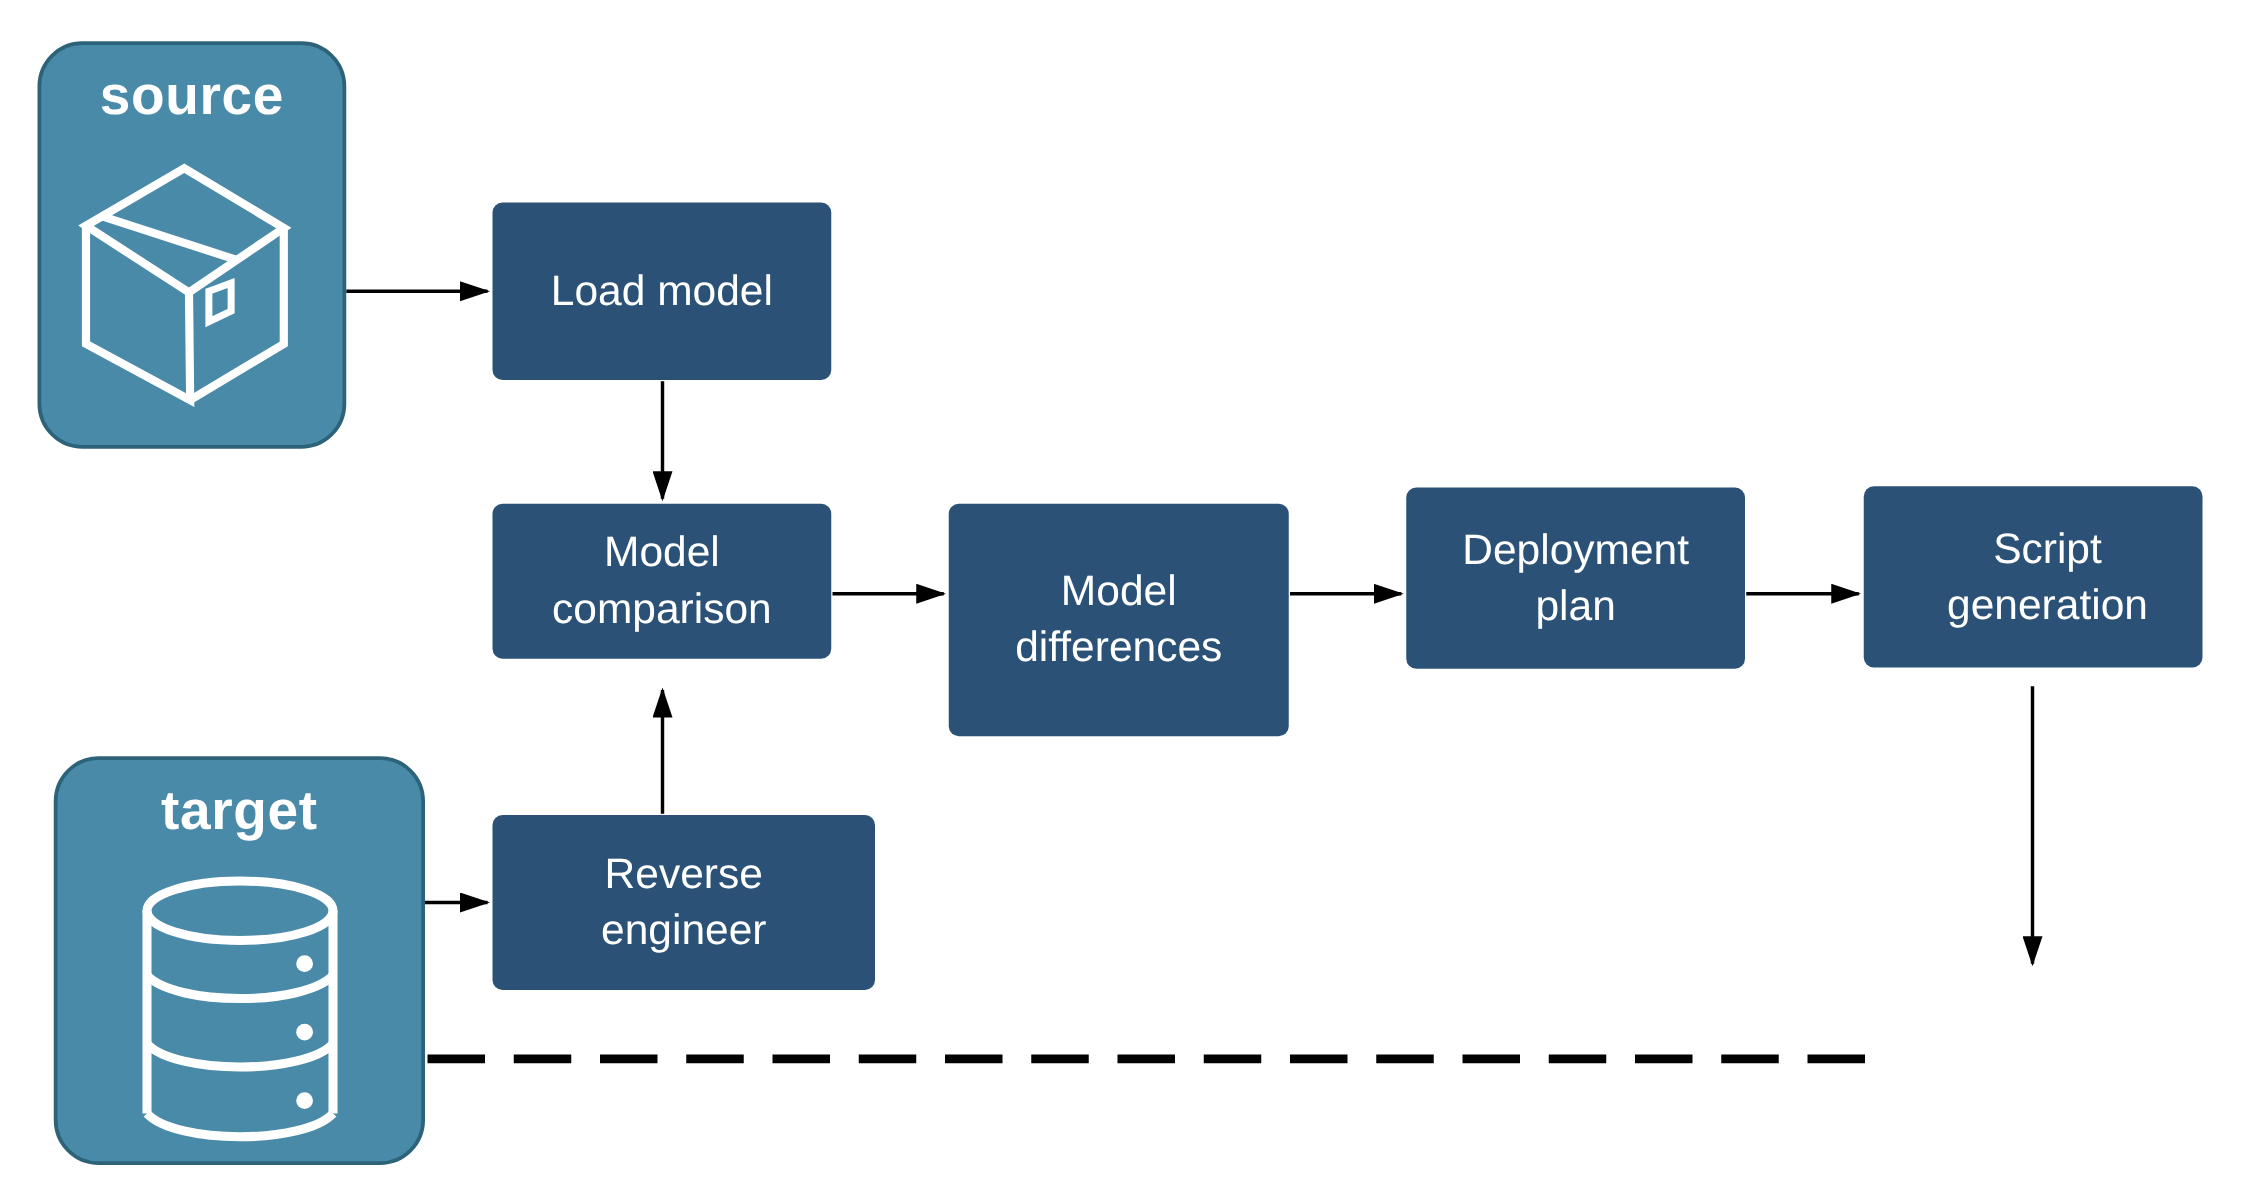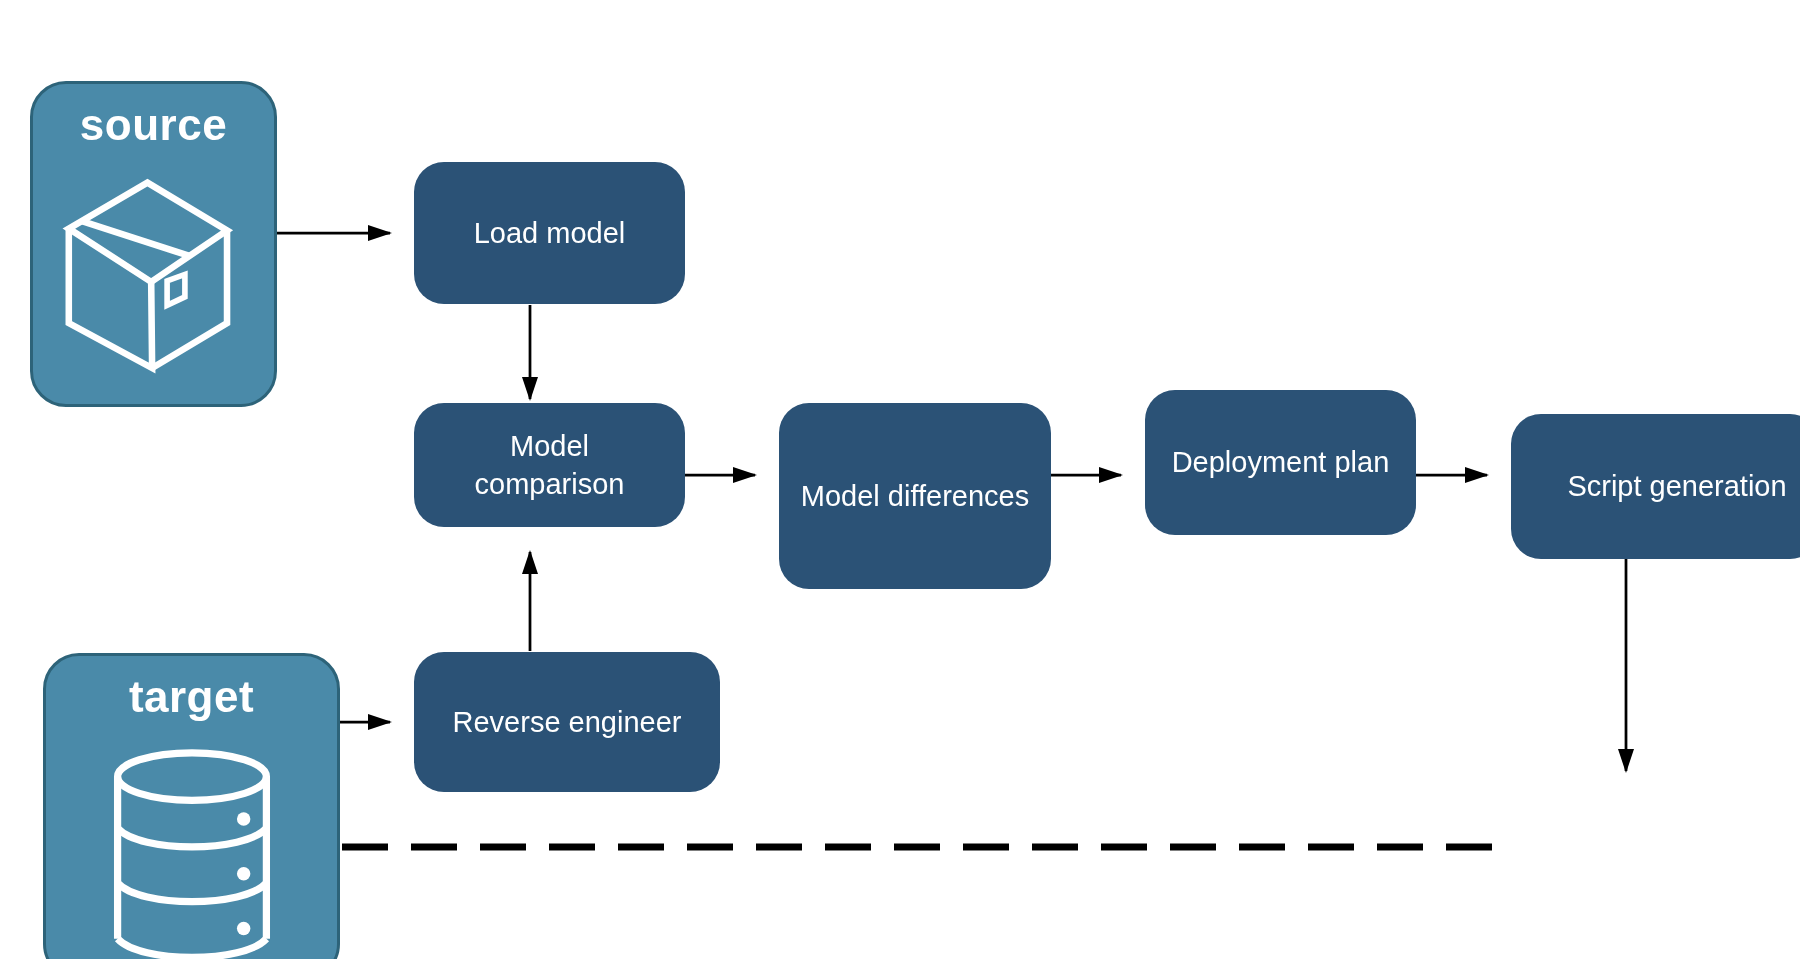--- a/index.html
+++ b/index.html
@@ -40,52 +40,50 @@
 
   .node {
     position: absolute;
     display: flex;
     align-items: center;
     justify-content: center;
     color: var(--text, #fff);
   }
   .process {
     background: var(--process-fill, #2B5276);
-    border-radius: 30px;
-    font-size: 29px;
+    border-radius: 8px;
+    font-size: 34px;
     line-height: 1.32;
     text-align: center;
     padding: 10px 20px;
-    margin-left: 20px;
   }
   .entity {
     background: var(--entity-fill, #4A8AA9);
     border: 3px solid var(--entity-border, #2D6379);
     border-radius: 36px;
     flex-direction: column;
     justify-content: flex-start;
     padding-top: 16px;
-    margin-top: 48px;
   }
   .entity-label {
     font-size: 44px;
     font-weight: bold;
     letter-spacing: 0.5px;
   }
   .entity-icon { margin-top: 8px; }
   .entity-icon svg { display: block; }
 
   
   .node-source            { left: 30px;   top: 33px;  width: 247px; height: 326px; }
   .node-target            { left: 43px;   top: 605px; width: 297px; height: 327px; }
   .node-load-model        { left: 394px;  top: 162px; width: 271px; height: 142px; }
   .node-model-comparison  { left: 394px;  top: 403px; width: 271px; height: 124px; }
   .node-model-differences { left: 759px;  top: 403px; width: 272px; height: 186px; }
   .node-deployment-plan   { left: 1125px; top: 390px; width: 271px; height: 145px; }
-  .node-script-generation { left: 1491px; top: 414px; width: 309px; height: 145px; padding-left: 43px; }
+  .node-script-generation { left: 1491px; top: 389px; width: 271px; height: 145px; padding-left: 43px; }
   .node-reverse-engineer  { left: 394px;  top: 652px; width: 306px; height: 140px; }
   .node-script-execution  { left: 1492px; top: 775px; width: 273px; height: 143px; }
 </style>
 </head>
 <body>
 
 <div class="canvas">
 
   <svg class="edges-layer" viewBox="0 0 1800 959" xmlns="http://www.w3.org/2000/svg">
     <defs>

